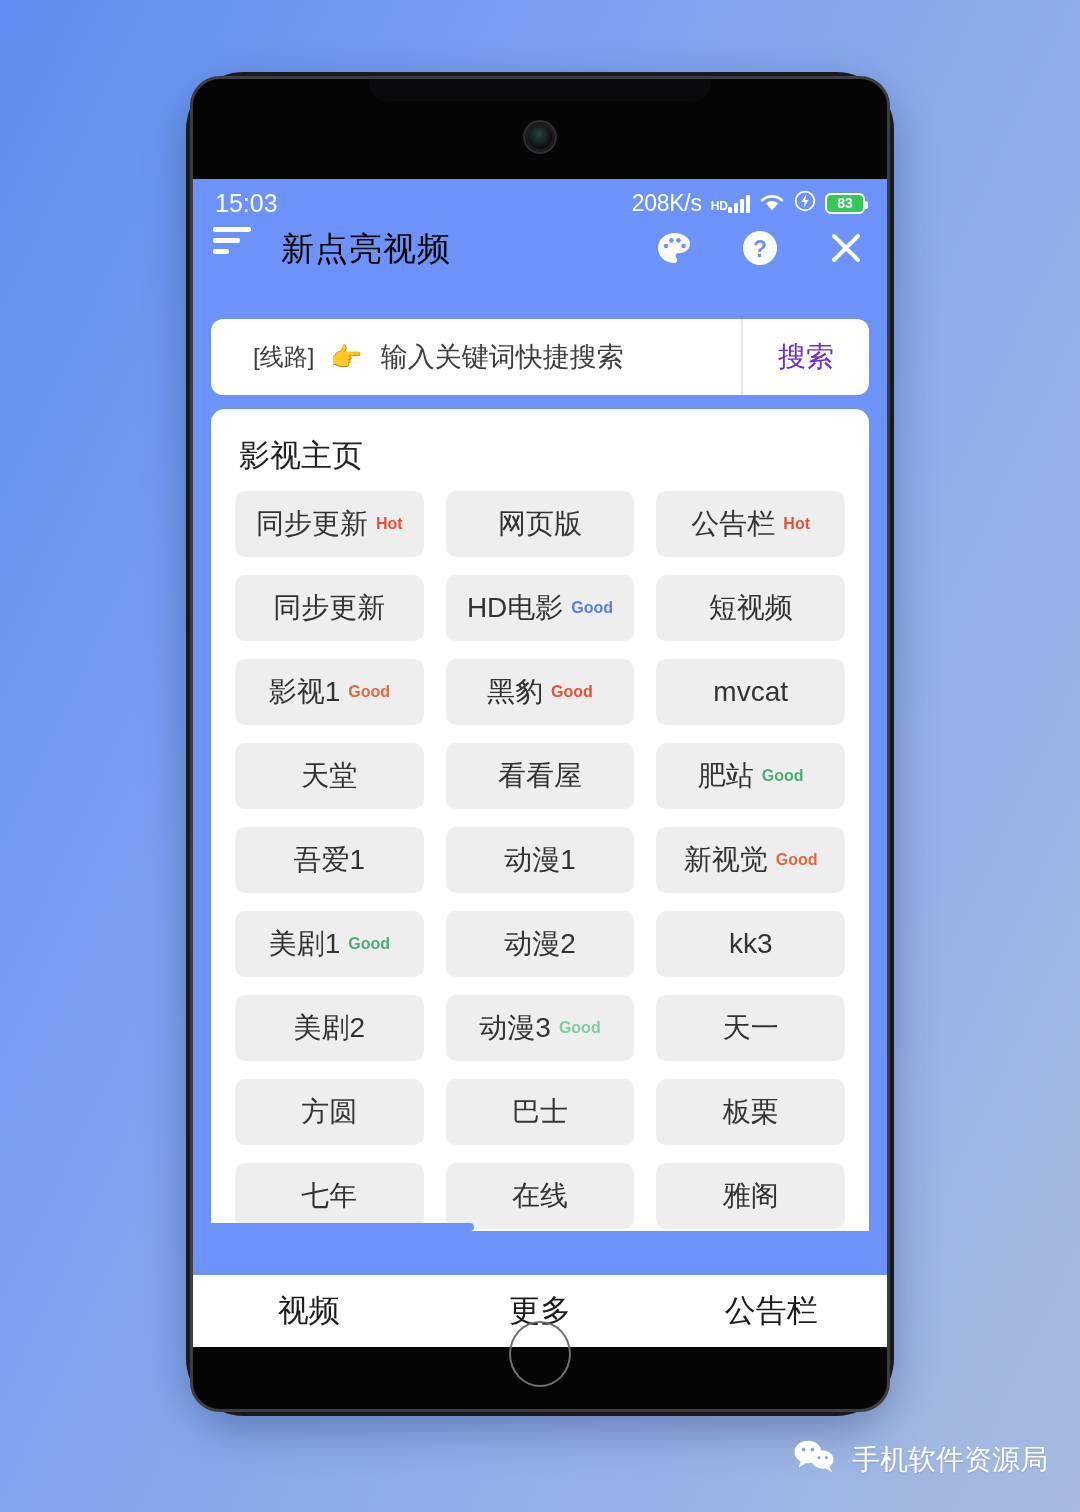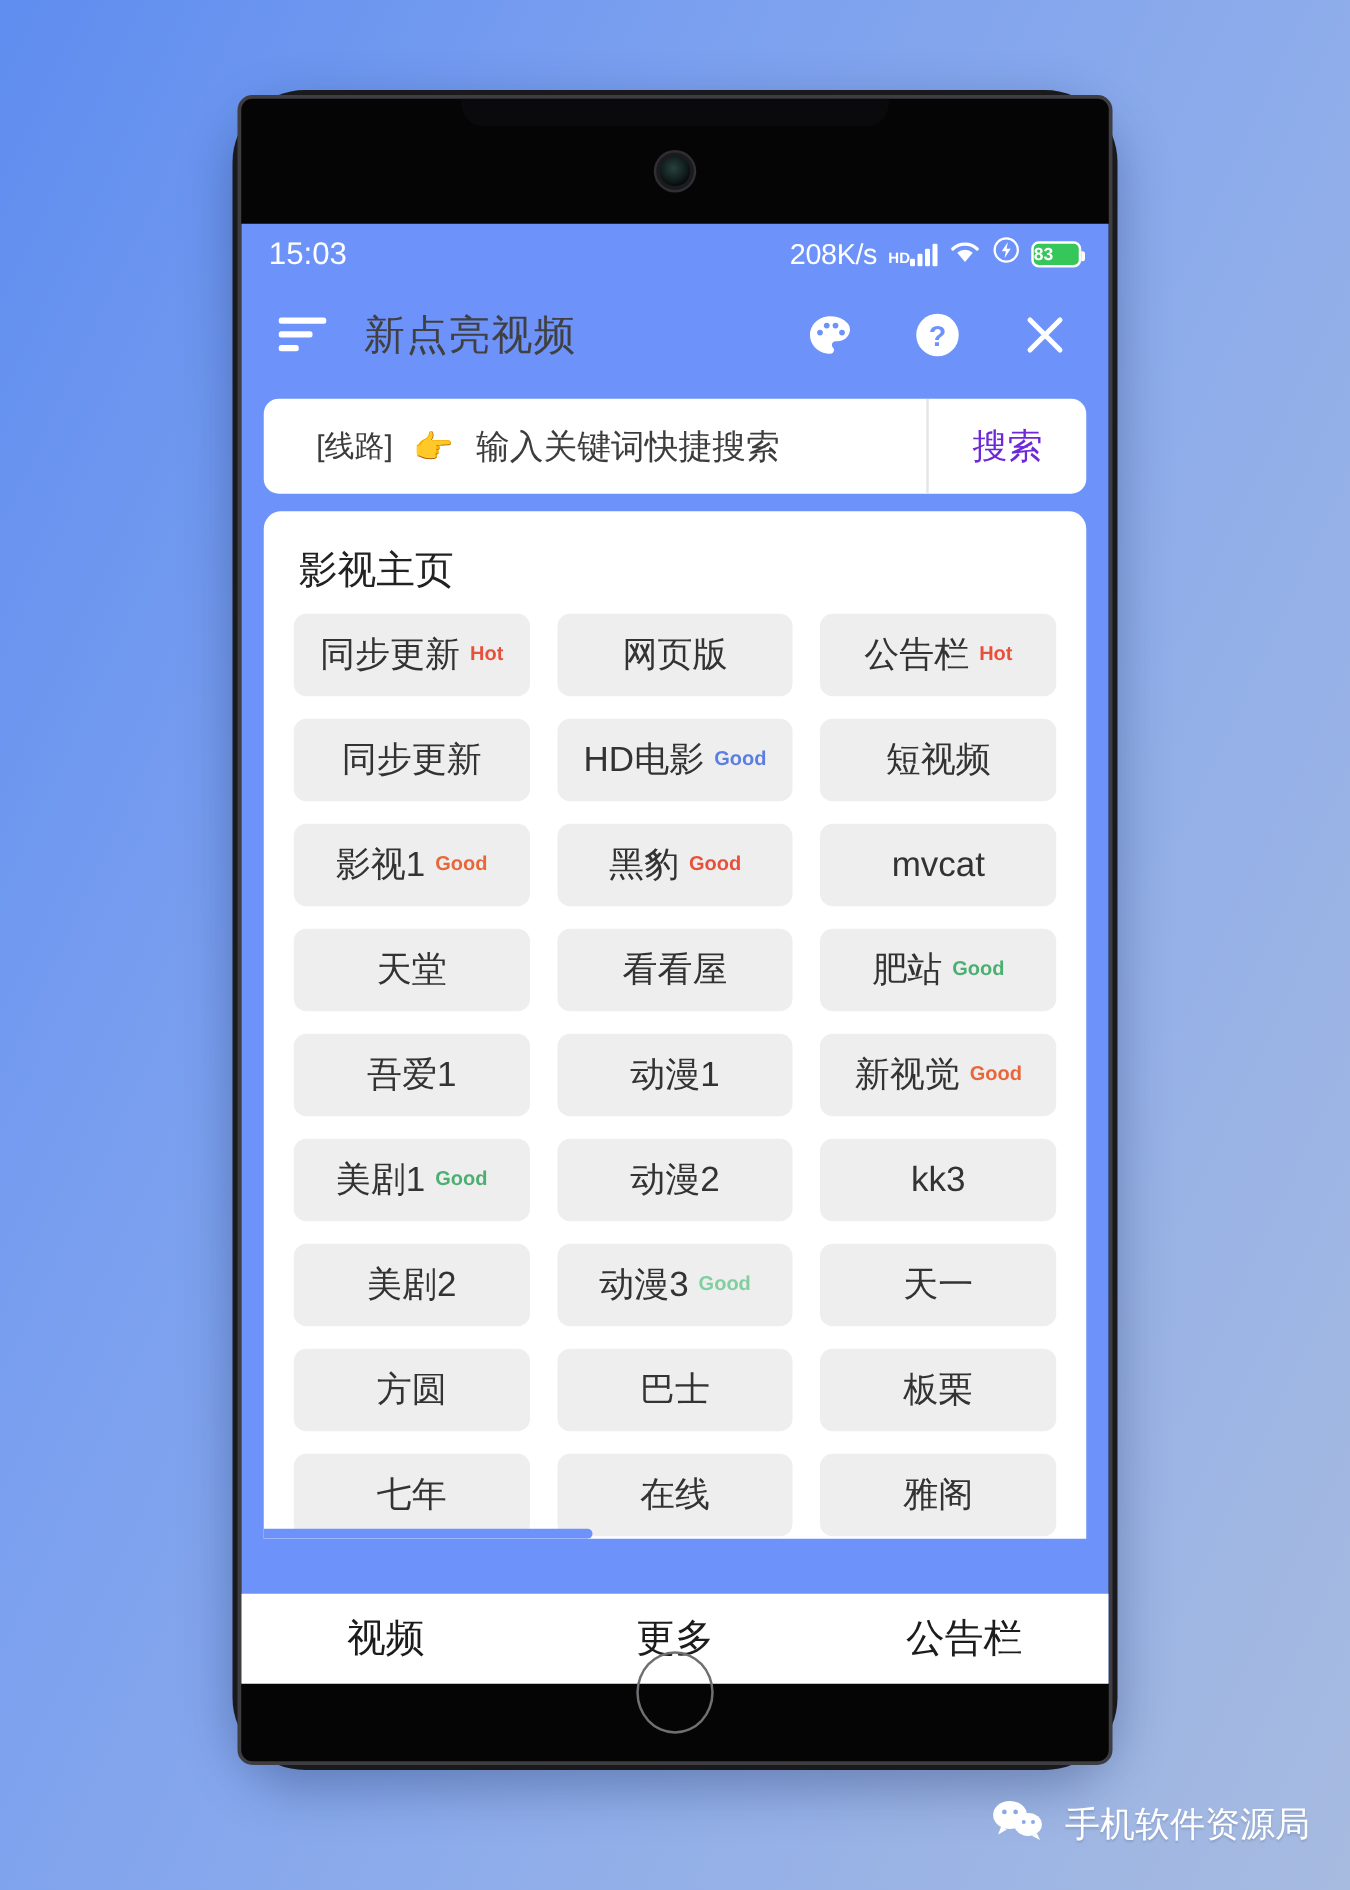--- a/index.html
+++ b/index.html
@@ -31,21 +31,21 @@
     border-radius: 58px;
     background: #1a1a1c;
     box-shadow: 0 14px 40px rgba(20,40,90,.35);
     padding: 4px;
     box-sizing: border-box;
   }
   #phone-inner {
     position: relative;
     width: 100%;
     height: 100%;
-    border-radius: 12px;
+    border-radius: 30px;
     background: #050505;
     overflow: hidden;
     box-sizing: border-box;
     border: 3px solid #3d3d42;
   }
   #notch {
     position: absolute;
     top: 0;
     left: 50%;
     transform: translateX(-50%);
@@ -116,37 +116,37 @@
   .sig-bars i:nth-child(1){height:6px}
   .sig-bars i:nth-child(2){height:10px}
   .sig-bars i:nth-child(3){height:14px}
   .sig-bars i:nth-child(4){height:18px}
   .battery {
     position: relative;
     width: 40px; height: 21px;
     border: 2px solid #fff;
     border-radius: 6px;
     background: #35c759;
-    display:flex; align-items:center; justify-content:flex-start;
+    display:flex; align-items:center; justify-content:center;
     box-sizing: border-box;
   }
   .battery:after {
     content:''; position:absolute; right:-5px; top:6px;
     width:3px; height:8px; background:#fff; border-radius:0 2px 2px 0;
   }
   .battery span { font-size: 14px; color: #fff; font-weight: bold; line-height:1; }
 
   
   #app-bar {
     height: 82px;
     display: flex;
-    align-items: center;
-    padding: 0 30px;
-    box-sizing: border-box;
-    color: #404040;
+    align-items: flex-start;
+    padding: 0 20px;
+    box-sizing: border-box;
+    color: #000000;
   }
   #menu-icon { width: 38px; height: 28px; display:flex; flex-direction: column; gap: 6px; cursor:pointer;}
   #menu-icon i { display:block; height:5px; background:#fff; border-radius:2px; }
   #menu-icon i:nth-child(1){width:100%}
   #menu-icon i:nth-child(2){width:72%}
   #menu-icon i:nth-child(3){width:42%}
   #app-title { font-size: 33px; margin-left: 30px; letter-spacing: 1px; }
   #app-bar-actions { margin-left:auto; display:flex; align-items:center; gap: 44px; }
   .bar-icon { width: 42px; height: 42px; display:flex; align-items:center; justify-content:center; cursor:pointer;}
 

